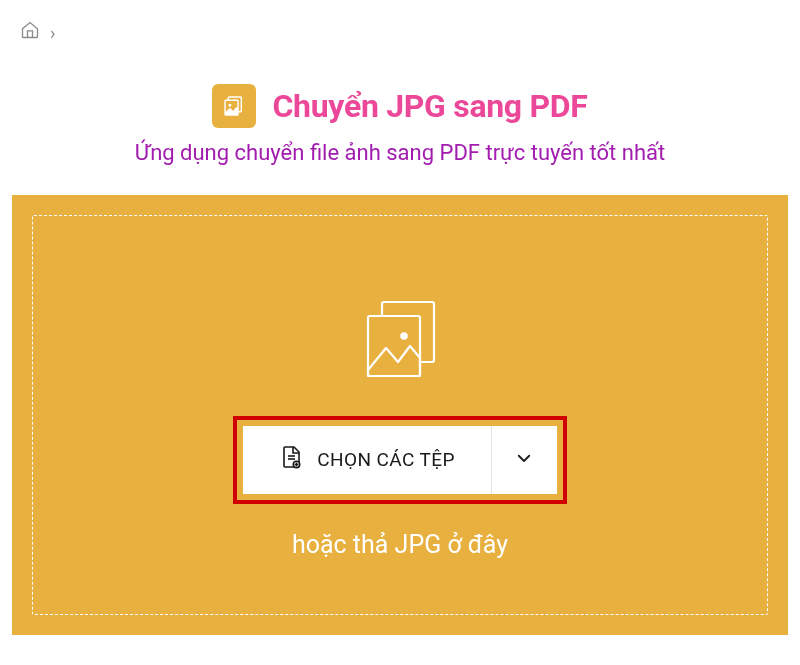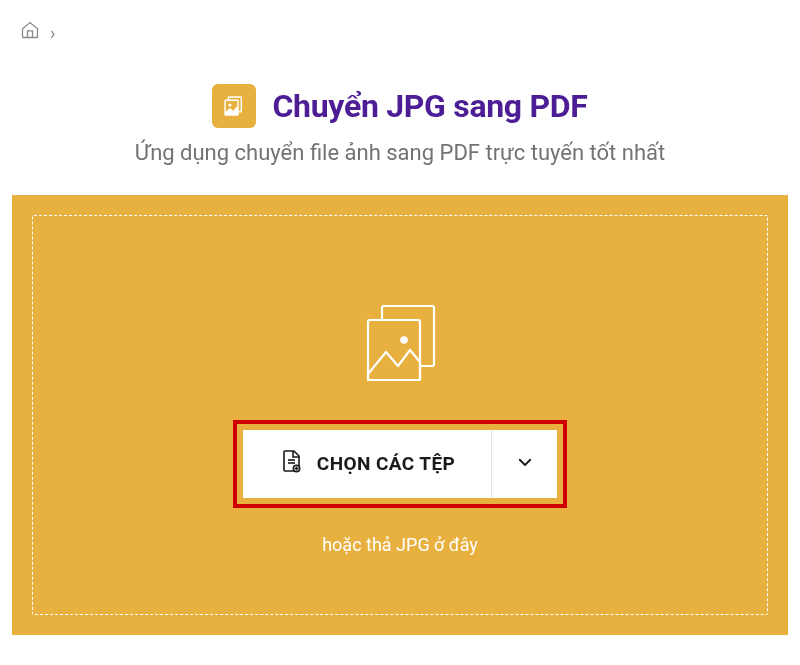--- a/index.html
+++ b/index.html
@@ -35,26 +35,26 @@
       background: #e8b03f;
       border-radius: 6px;
       display: flex;
       align-items: center;
       justify-content: center;
     }
     .logo svg { width: 26px; height: 26px; }
     .title {
       font-size: 32px;
       font-weight: 700;
-      color: #4c1d95;
+      color: #ec4899;
       letter-spacing: -0.3px;
     }
     .subtitle {
       font-size: 22px;
-      color: #737373;
+      color: #a21caf;
       font-weight: 400;
     }
     .dropzone-outer {
       margin: 0 12px 12px 12px;
       background: #e8b03f;
       padding: 20px;
     }
     .dropzone-inner {
       border: 1px dashed #ffffff;
       border-radius: 2px;
@@ -80,39 +80,39 @@
       background: #ffffff;
       align-items: stretch;
       height: 68px;
     }
     .btn-main {
       display: flex;
       align-items: center;
       gap: 14px;
       padding: 0 36px;
       font-size: 19px;
-      font-weight: 700;
+      font-weight: 400;
       color: #1a1a1a;
       letter-spacing: 0.4px;
       cursor: pointer;
     }
     .btn-main svg { width: 24px; height: 24px; }
     .btn-chevron {
       display: flex;
       align-items: center;
       justify-content: center;
       width: 66px;
       border-left: 1px solid #e2e2e2;
       cursor: pointer;
     }
     .btn-chevron svg { width: 18px; height: 18px; }
     .drop-hint {
       margin-top: 26px;
       color: #ffffff;
-      font-size: 18px;
+      font-size: 25px;
     }
   </style>
 </head>
 <body>
 
 <div class="breadcrumb">
   <span>
     <svg viewBox="0 0 24 24" fill="none" stroke="#8a8a8a" stroke-width="1.6">
       <path d="M3 10.5 L12 3 L21 10.5 V20 a1 1 0 0 1 -1 1 H4 a1 1 0 0 1 -1 -1 Z"></path>
       <path d="M9 21 V13 H15 V21"></path>

